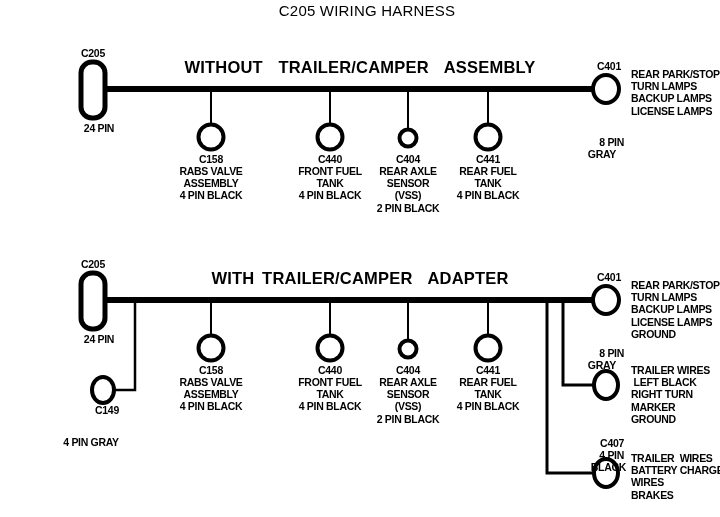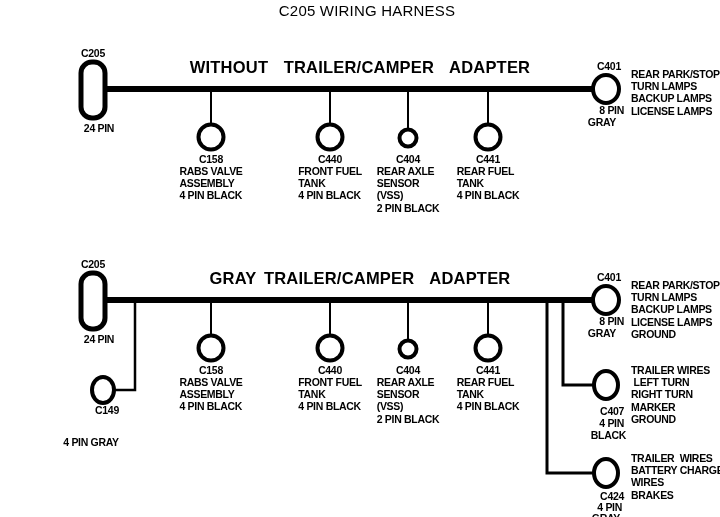--- a/index.html
+++ b/index.html
@@ -31,25 +31,27 @@
   .lbl {
     position: absolute;
     font-family: "Liberation Sans", sans-serif;
     font-weight: bold;
     font-size: 10.5px;
     line-height: 12.2px;
     letter-spacing: -0.3px;
     white-space: pre;
   }
   .lbl.ctr {
+    text-align: center;
     transform: translateX(-50%);
   }
   .lbl.rgt {
     text-align: right;
     transform: translateX(-100%);
+    margin-top: 32px;
   }
   .main-title {
     position: absolute;
     font-family: "Liberation Sans", sans-serif;
     font-weight: normal;
     font-size: 15px;
     letter-spacing: 0.2px;
     white-space: pre;
     text-align: center;
     transform: translateX(-50%);
@@ -118,21 +120,21 @@
       <ellipse cx="591" cy="300" rx="13" ry="14" fill="#fff" stroke="#000" stroke-width="4"></ellipse>
 
       <ellipse cx="591" cy="385" rx="12" ry="14" fill="#fff" stroke="#000" stroke-width="4"></ellipse>
 
       <ellipse cx="591" cy="473" rx="12" ry="14" fill="#fff" stroke="#000" stroke-width="4"></ellipse>
     </g>
   </svg>
 
   <div class="main-title" style="left:352px; top:2px;">C205 WIRING HARNESS</div>
 
-  <div class="sect-title" style="left:345px; top:58px;">WITHOUT  TRAILER/CAMPER  ADAPTER</div>
+  <div class="sect-title" style="left:345px; top:58px;">WITHOUT  TRAILER/CAMPER  ASSEMBLY</div>
 
   <div class="lbl ctr" style="left:78px; top:47px;">C205</div>
   <div class="lbl ctr" style="left:84px; top:122px;">24 PIN</div>
 
   <div class="lbl ctr" style="left:196px; top:153px;">C158</div>
   <div class="lbl ctr" style="left:196px; top:165px;"><span>RABS VALVE</span><br><span>ASSEMBLY</span><br><span>4 PIN BLACK</span></div>
 
   <div class="lbl ctr" style="left:315px; top:153px;">C440</div>
   <div class="lbl ctr" style="left:315px; top:165px;"><span>FRONT FUEL</span><br><span>TANK</span><br><span>4 PIN BLACK</span></div>
 
@@ -140,21 +142,21 @@
   <div class="lbl ctr" style="left:393px; top:165px;"><span>REAR AXLE</span><br><span>SENSOR</span><br><span>(VSS)</span><br><span>2 PIN BLACK</span></div>
 
   <div class="lbl ctr" style="left:473px; top:153px;">C441</div>
   <div class="lbl ctr" style="left:473px; top:165px;"><span>REAR FUEL</span><br><span>TANK</span><br><span>4 PIN BLACK</span></div>
 
   <div class="lbl ctr" style="left:594px; top:60px;">C401</div>
   <div class="lbl rgt" style="left:609px; top:104px;">8 PIN</div>
   <div class="lbl rgt" style="left:601px; top:116px;">GRAY</div>
   <div class="lbl" style="left:616px; top:68px;"><span>REAR PARK/STOP</span><br><span>TURN LAMPS</span><br><span>BACKUP LAMPS</span><br><span>LICENSE LAMPS</span></div>
 
-  <div class="sect-title" style="left:345px; top:269px;">GRAY TRAILER/CAMPER  ADAPTER</div>
+  <div class="sect-title" style="left:345px; top:269px;">WITH TRAILER/CAMPER  ADAPTER</div>
 
   <div class="lbl ctr" style="left:78px; top:258px;">C205</div>
   <div class="lbl ctr" style="left:84px; top:333px;">24 PIN</div>
 
   <div class="lbl ctr" style="left:92px; top:404px;">C149</div>
   <div class="lbl ctr" style="left:76px; top:416px;margin-top:20px;">4 PIN GRAY</div>
 
   <div class="lbl ctr" style="left:196px; top:364px;">C158</div>
   <div class="lbl ctr" style="left:196px; top:376px;"><span>RABS VALVE</span><br><span>ASSEMBLY</span><br><span>4 PIN BLACK</span></div>
 
@@ -168,20 +170,20 @@
   <div class="lbl ctr" style="left:473px; top:376px;"><span>REAR FUEL</span><br><span>TANK</span><br><span>4 PIN BLACK</span></div>
 
   <div class="lbl ctr" style="left:594px; top:271px;">C401</div>
   <div class="lbl rgt" style="left:609px; top:315px;">8 PIN</div>
   <div class="lbl rgt" style="left:601px; top:327px;">GRAY</div>
   <div class="lbl" style="left:616px; top:279px;"><span>REAR PARK/STOP</span><br><span>TURN LAMPS</span><br><span>BACKUP LAMPS</span><br><span>LICENSE LAMPS</span><br><span>GROUND</span></div>
 
   <div class="lbl rgt" style="left:609px; top:405px;">C407</div>
   <div class="lbl rgt" style="left:609px; top:417px;">4 PIN</div>
   <div class="lbl rgt" style="left:611px; top:429px;padding-left:6px;">BLACK</div>
-  <div class="lbl" style="left:616px; top:364px;"><span>TRAILER WIRES</span><br><span> LEFT TURN</span><br><span>RIGHT TURN</span><br><span>MARKER</span><br><span>GROUND</span></div>
+  <div class="lbl" style="left:616px; top:364px;"><span>TRAILER WIRES</span><br><span> LEFT BLACK</span><br><span>RIGHT TURN</span><br><span>MARKER</span><br><span>GROUND</span></div>
 
   <div class="lbl rgt" style="left:609px; top:490px;">C424</div>
   <div class="lbl rgt" style="left:607px; top:501px;">4 PIN</div>
   <div class="lbl rgt" style="left:605px; top:512px;">GRAY</div>
   <div class="lbl" style="left:616px; top:452px;"><span>TRAILER  WIRES</span><br><span>BATTERY CHARGE</span><br><span>WIRES</span><br><span>BRAKES</span></div>
 
 </div>
 
 </body></html>

